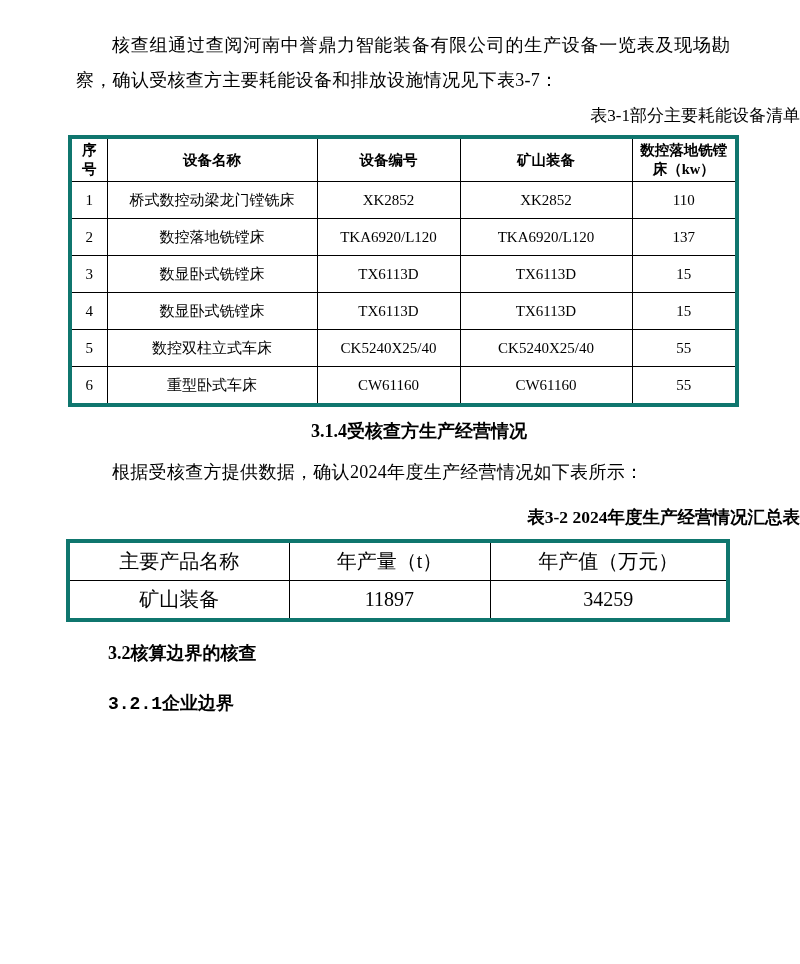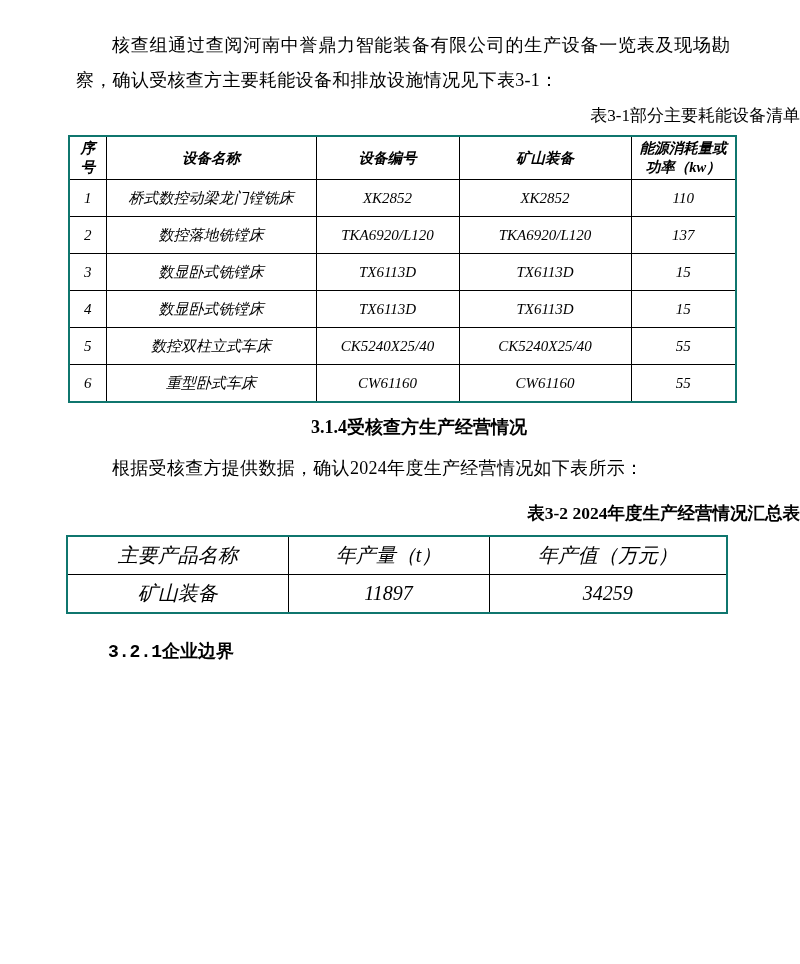--- a/index.html
+++ b/index.html
@@ -33,22 +33,21 @@
   }
   .caption1 { margin-top: 7px; }
   .caption2 {
     margin-top: 21px;
     font-weight: bold;
     font-size: 17.5px;
   }
   table.tbl {
     border-collapse: collapse;
     table-layout: fixed;
-    border: 2px solid #0f766e;
-    font-style: italic;
+    border: 4px solid #0f766e;
   }
   table.tbl th, table.tbl td {
     border: 1px solid #000000;
     text-align: center;
     vertical-align: middle;
     padding: 2px 4px;
     overflow: hidden;
   }
   .tbl1 {
     width: 667px;
@@ -82,39 +81,39 @@
   .h32  { margin-top: 18px; }
   .h321 { margin-top: 25px; font-family: Liberation Mono, monospace; }
   .para2 { margin-top: 15px; line-height: 26px; }
   .para3 { margin-top: 10px; }
 </style>
 </head>
 <body>
 
 <div class="page">
 
-  <p class="para para-intro">核查组通过查阅河南中誉鼎力智能装备有限公司的生产设备一览表及现场勘察，确认受核查方主要耗能设备和排放设施情况见下表3-1：</p>
+  <p class="para para-intro">核查组通过查阅河南中誉鼎力智能装备有限公司的生产设备一览表及现场勘察，确认受核查方主要耗能设备和排放设施情况见下表3-7：</p>
 
   <div class="tbl-caption caption1">表3-1部分主要耗能设备清单</div>
 
   <table class="tbl tbl1">
     <colgroup>
       <col style="width:37px">
       <col style="width:210px">
       <col style="width:143px">
       <col style="width:172px">
       <col style="width:105px">
     </colgroup>
     <thead>
       <tr>
         <th>序号</th>
         <th>设备名称</th>
         <th>设备编号</th>
         <th>矿山装备</th>
-        <th>能源消耗量或功率（kw）</th>
+        <th>数控落地铣镗床（kw）</th>
       </tr>
     </thead>
     <tbody>
       <tr>
         <td>1</td>
         <td>桥式数控动梁龙门镗铣床</td>
         <td>XK2852</td>
         <td>XK2852</td>
         <td>110</td>
       </tr>
@@ -177,17 +176,18 @@
     </thead>
     <tbody>
       <tr>
         <td>矿山装备</td>
         <td>11897</td>
         <td>34259</td>
       </tr>
     </tbody>
   </table>
 
+  <h3 class="heading h32">3.2核算边界的核查</h3>
 
   <h3 class="heading h321">3.2.1企业边界</h3>
 
 
 </div>
 
 </body></html>

